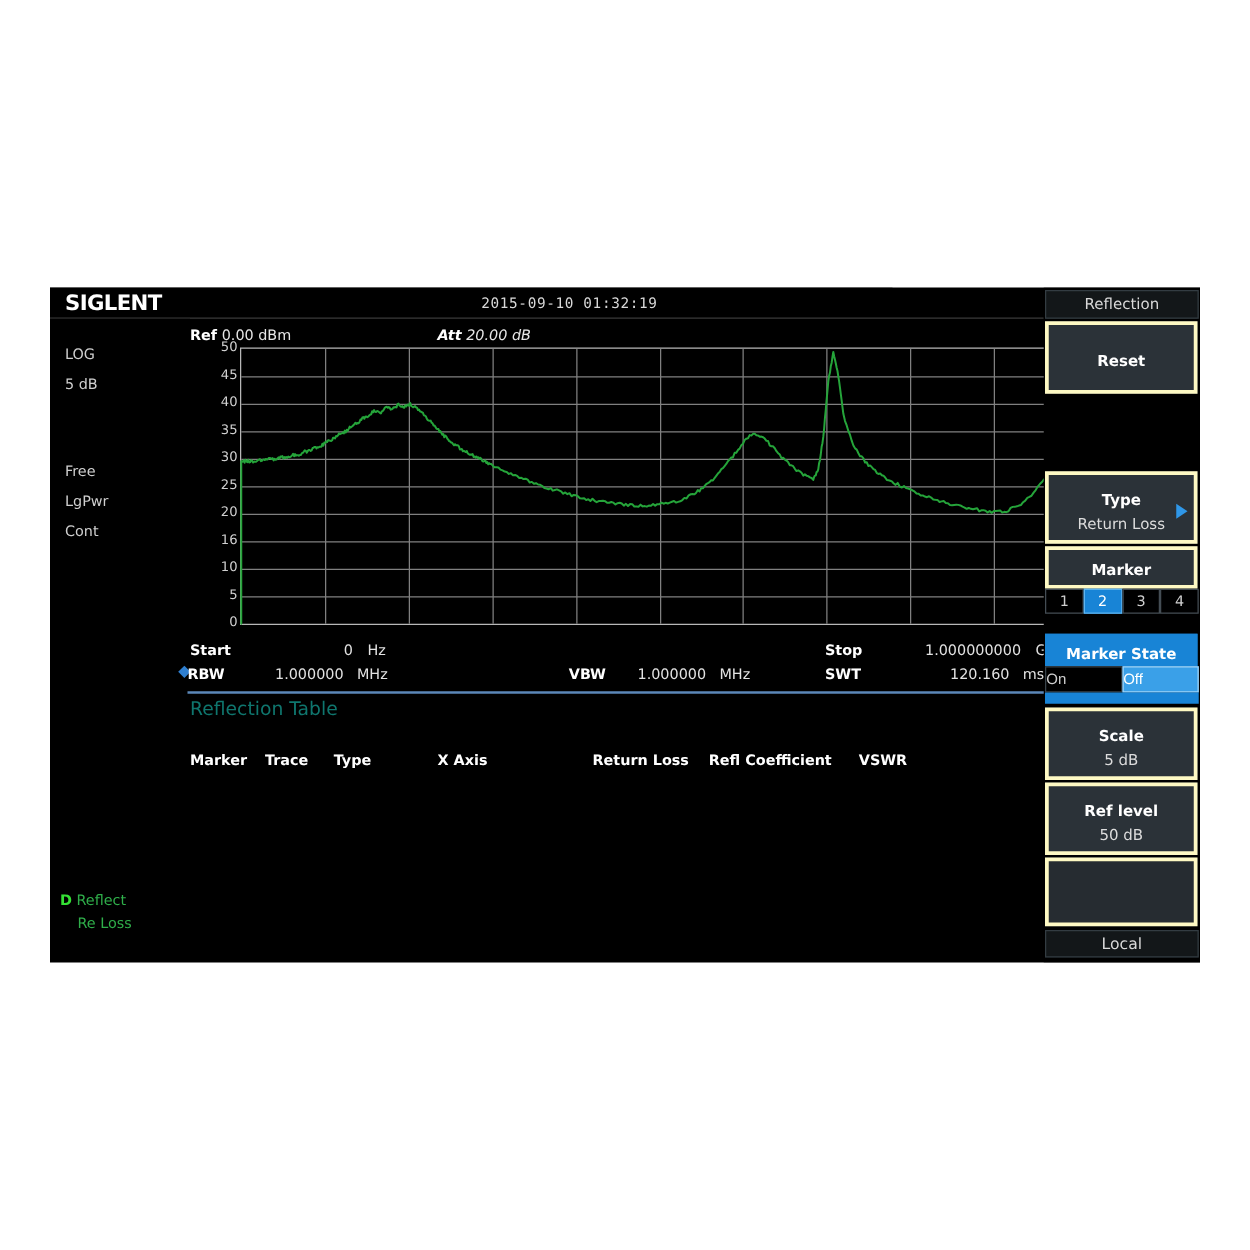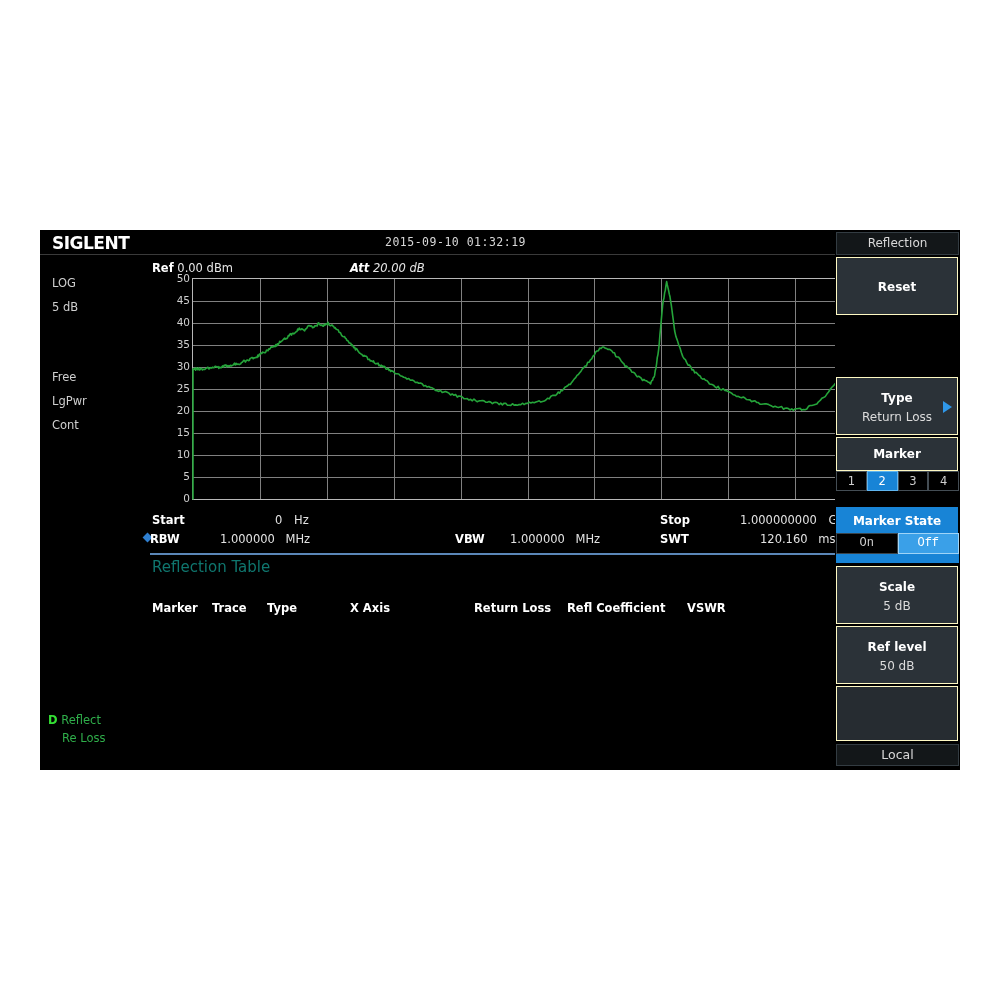--- a/index.html
+++ b/index.html
@@ -52,39 +52,39 @@
   .tl1 .d{color:#34e034;font-weight:bold;}
   .tl1 .t{color:#2fae4a;}
   .tl2{position:absolute;left:22px;top:501px;font-size:11.5px;color:#2fae4a;
        font-family:"DejaVu Sans",sans-serif;}
 
   
   #menu{position:absolute;left:795px;top:0;width:125px;height:540px;background:#000;}
   .mhdr{position:absolute;left:1px;top:2px;width:123px;height:23px;background:#131719;
         border:1px solid #333c42;box-sizing:border-box;color:#d9d9d9;font-size:12px;
         text-align:center;line-height:21px;font-family:"DejaVu Sans",sans-serif;}
-  .mitem{position:absolute;left:1px;width:122px;background:#2b3238;border:1px solid #fef9c3;
+  .mitem{position:absolute;left:1px;width:122px;background:#2b3238;border:3px solid #fef9c3;
          box-sizing:border-box;}
   .mitem.sel{background:#1884d6;border-color:#1884d6;}
   .mitem.blank{background:#262c31;}
   .mlabel{position:absolute;left:0;right:0;text-align:center;color:#ffffff;font-size:12px;
           font-weight:bold;font-family:"DejaVu Sans",sans-serif;}
   .mvalue{position:absolute;left:0;right:0;text-align:center;color:#dcdcdc;font-size:12px;
           font-family:"DejaVu Sans",sans-serif;}
   .mdim{position:absolute;left:0;right:0;text-align:center;color:#555e65;font-size:12px;
         font-weight:bold;font-family:"DejaVu Sans",sans-serif;}
   .arrow{position:absolute;right:5px;width:0;height:0;border-top:6px solid transparent;
          border-bottom:6px solid transparent;border-left:9px solid #2f97e8;}
   .segbar{position:absolute;left:1px;width:123px;height:20px;display:flex;}
   .seg{flex:1;background:#000;border:1px solid #444d54;box-sizing:border-box;color:#cfcfcf;
        font-size:11.5px;text-align:center;line-height:18px;font-family:"DejaVu Sans",sans-serif;}
   .seg.on{background:#1884d6;color:#ffffff;border-color:#5fb5f0;}
   .togbar{position:absolute;left:1px;width:123px;height:21px;display:flex;}
   .tog{flex:1;background:#000;border:1px solid #3a444b;box-sizing:border-box;color:#cfcfcf;
-       font-size:12px;text-align:center;line-height:19px;font-family:Liberation Mono, monospace;}
+       font-size:12px;text-align:left;line-height:19px;font-family:Liberation Sans, sans-serif;}
   .tog.on{background:#3aa0e8;color:#ffffff;border:1px solid #9fd4f7;}
   .bluestrip{position:absolute;left:1px;width:123px;height:9px;background:#1884d6;}
   .mfoot{position:absolute;left:1px;width:123px;height:22px;background:#131719;
          border:1px solid #333c42;box-sizing:border-box;color:#d9d9d9;font-size:12.5px;
          text-align:center;line-height:20px;font-family:"DejaVu Sans",sans-serif;}
 </style>
 </head>
 <body>
 
 <div id="root">
@@ -115,21 +115,21 @@
 
     <div id="plotwrap">
       <div id="yaxis">
           <div class="ytick" style="top: -5px;">50</div>
           <div class="ytick" style="top: 17px;">45</div>
           <div class="ytick" style="top: 39px;">40</div>
           <div class="ytick" style="top: 61px;">35</div>
           <div class="ytick" style="top: 83px;">30</div>
           <div class="ytick" style="top: 105px;">25</div>
           <div class="ytick" style="top: 127px;">20</div>
-          <div class="ytick" style="top: 149px;">15</div>
+          <div class="ytick" style="top: 149px;">16</div>
           <div class="ytick" style="top: 171px;">10</div>
           <div class="ytick" style="top: 193px;">5</div>
           <div class="ytick" style="top: 215px;">0</div>
         </div>
       <div id="grid">
           <div class="gv" style="left: 67px;"></div>
           <div class="gv" style="left: 134px;"></div>
           <div class="gv" style="left: 201px;"></div>
           <div class="gv" style="left: 268px;"></div>
           <div class="gv" style="left: 335px;"></div>

